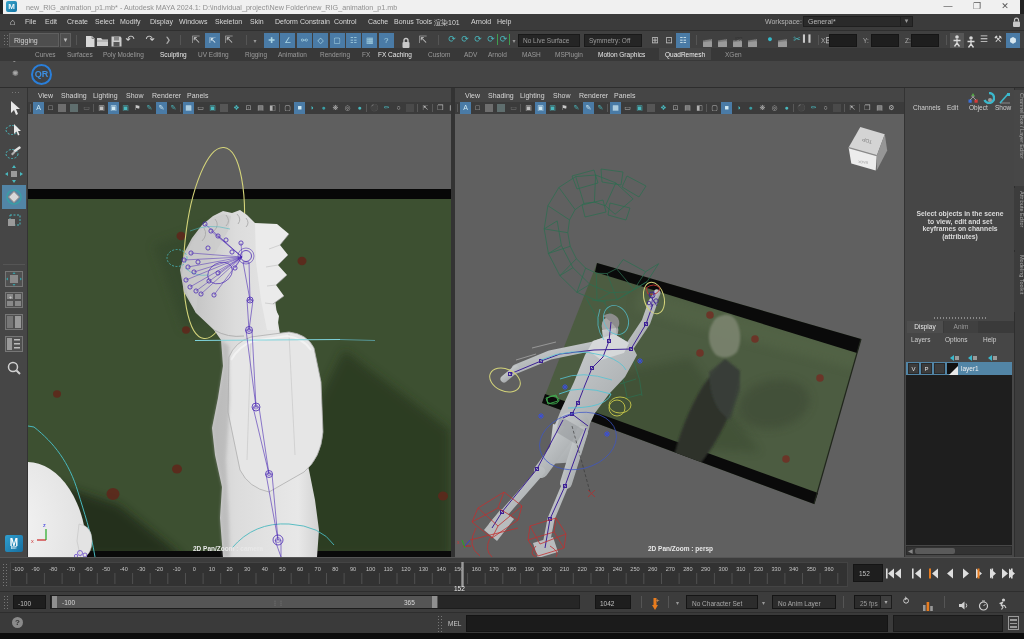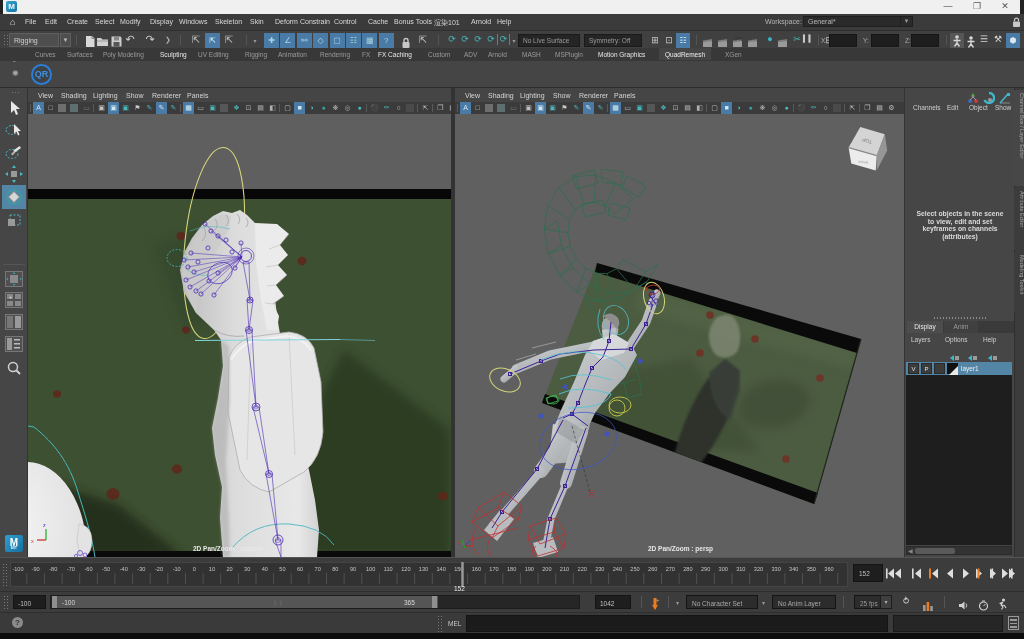--- a/index.html
+++ b/index.html
@@ -51,20 +51,21 @@
 
   .darkfield { position:absolute; background:#1e1e1e; border:1px solid #151515; color:#c0c0c0; font-size:6.5px; }
   .grip { position:absolute; width:5px; background-image:radial-gradient(circle, #777 0.7px, transparent 0.8px); background-size:3px 3px; }
 </style>
 </head>
 <body>
 <div id="page">
 
   <div class="abs" id="titlebar">
     <div id="mayaicon">M</div>
+    <div class="ttext">new_RIG_animation_p1.mb* - Autodesk MAYA 2024.1: D:\individual_project\New Folder\new_RIG_animation_p1.mb</div>
     <div class="winbtn" style="left:934px;">—</div>
     <div class="winbtn" style="left:963px;">❐</div>
     <div class="winbtn" style="left:991px;">✕</div>
     <div class="abs" style="left:0;top:0;width:3px;height:14px;background:#222;"></div>
     <div class="abs" style="left:1020px;top:0;width:4px;height:14px;background:#222;"></div>
   </div>
 
   <div class="abs" id="menubar">
 <span class="m" style="left:10px;top:3px;font-size:9px;color:#e8e8e8;">⌂</span>
 <span class="m" style="left:25px;">File</span>

